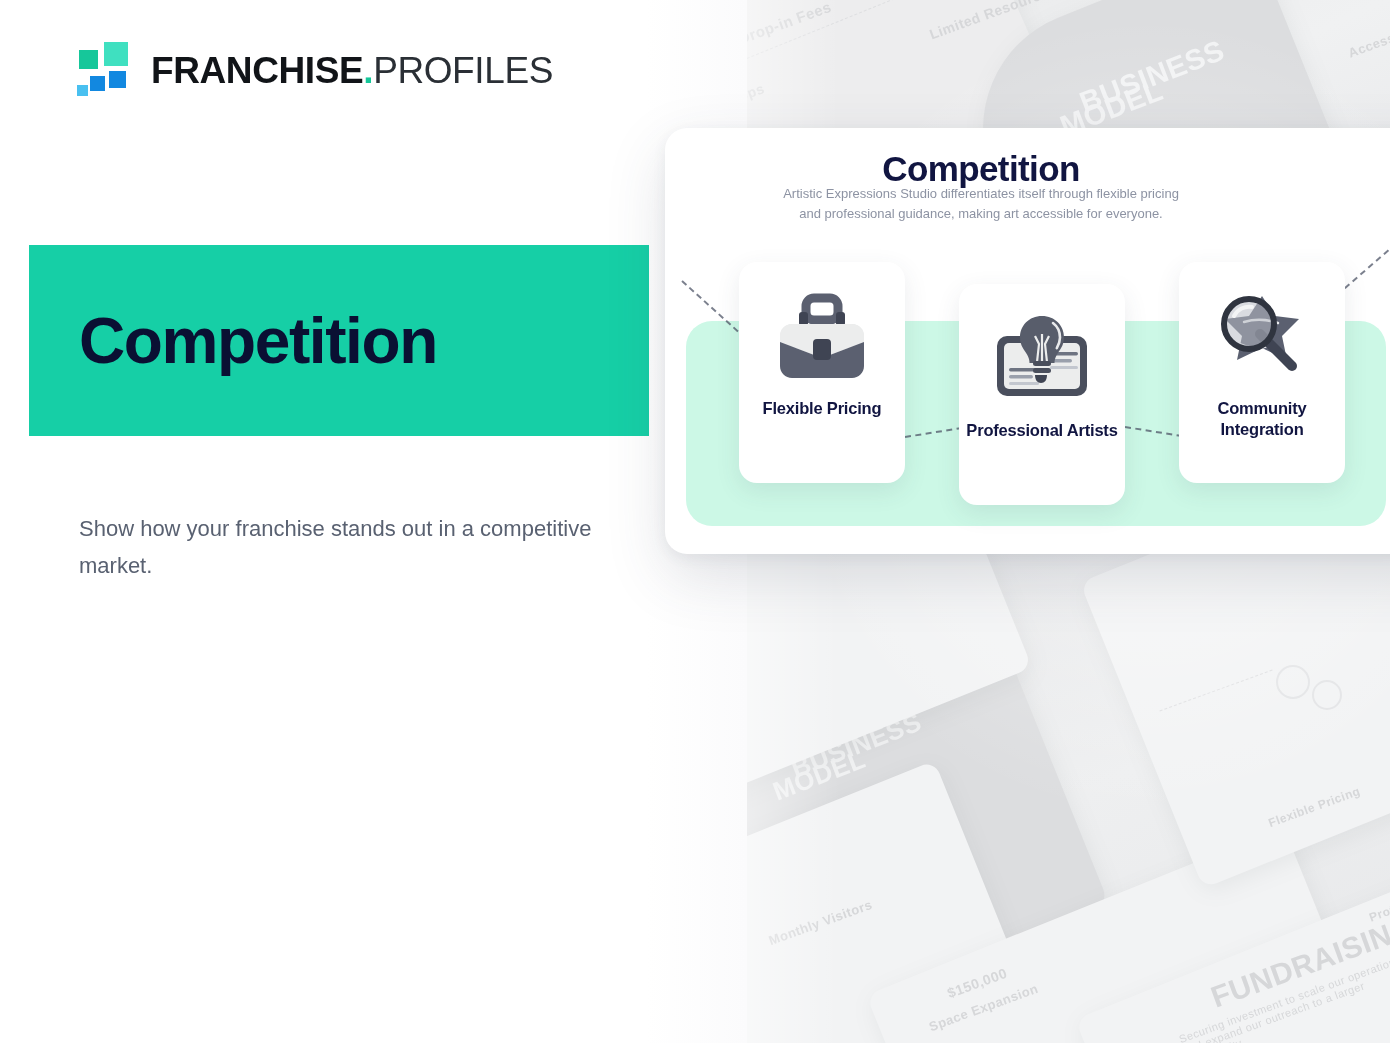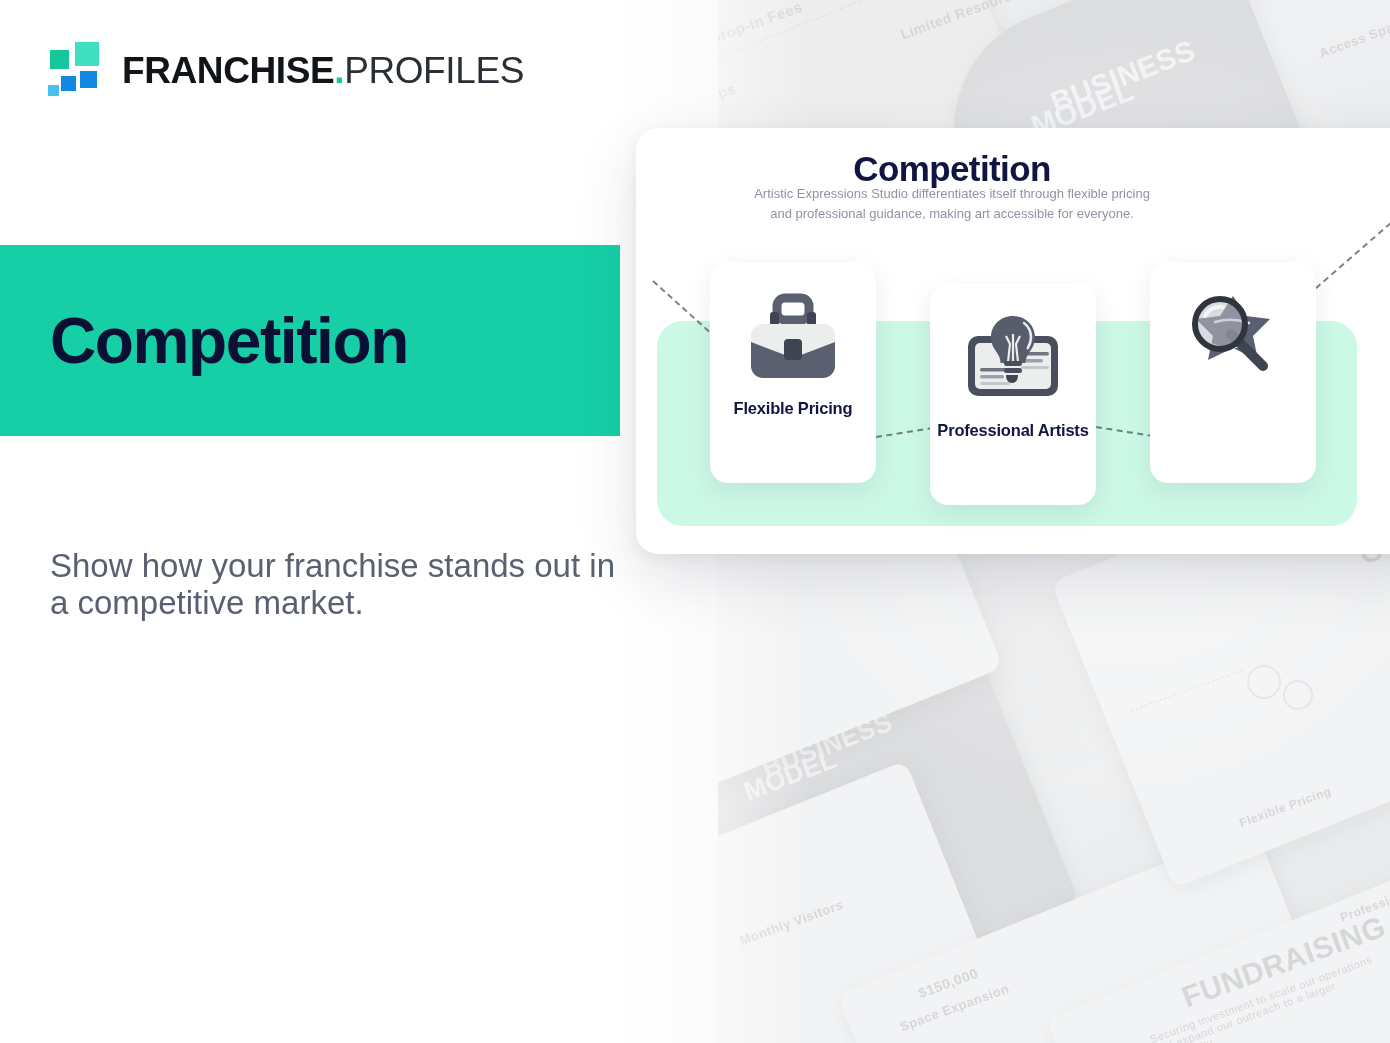--- a/index.html
+++ b/index.html
@@ -7,20 +7,21 @@
     width:1390px; height:1043px;
     font-family:"Liberation Sans", sans-serif;
     overflow:hidden;
     background:#ffffff;
   }
 
   #stage {
     position:relative;
     width:1248px; height:1043px;
     background:#eab308;
+    margin-left:29px;
   }
 
   
   .backdrop {
     position:absolute;
     left:717px; top:0; width:673px; height:1043px;
     background:
       linear-gradient(155deg, #e8e9ea 0%, #f0f1f2 22%, #e4e5e7 46%, #eeeff0 70%, #e6e7e9 100%);
     overflow:hidden;
   }
@@ -106,23 +107,23 @@
     font-size:64px;
     font-weight:700;
     letter-spacing:-1.4px;
     color:#0a1033;
     line-height:1;
   }
 
   
   .body-copy {
     position:absolute;
-    left:50px; top:547px; width:580px;
+    left:50px; top:510px; width:580px;
     color:#596171;
-    font-size:33px;
+    font-size:22px;
     line-height:37px;
     font-weight:400;
   }
   .body-copy p + p { margin-top:38px; }
 
   
   .slide-card {
     position:absolute;
     left:636px; top:128px;
     width:790px; height:426px;
@@ -333,17 +334,18 @@
     <div class="tile tile-3">
       <div class="tile-icon">
         <svg width="104" height="92" viewBox="0 0 104 92" xmlns="http://www.w3.org/2000/svg">
           <path d="M52 4l13 20 24 3-17 17 5 24-25-12-25 12 5-24L15 27l24-3z" fill="#5b6070"></path>
           <path d="M34 30c10-3 22-3 34 1M30 52c8 4 18 5 28 2" fill="none" stroke="#e9eaec" stroke-width="2.4" stroke-linecap="round"></path>
           <line x1="50" y1="42" x2="82" y2="74" stroke="#3f4453" stroke-width="10" stroke-linecap="round"></line>
           <circle cx="39" cy="32" r="25" fill="#b9bdc6" fill-opacity="0.55" stroke="#2f343f" stroke-width="6"></circle>
           <path d="M24 24a17 17 0 0 1 18-9" fill="none" stroke="#f3f4f5" stroke-width="4" stroke-linecap="round"></path>
         </svg>
       </div>
+      <div class="tile-label">Community Integration</div>
     </div>
 
   </div>
 
 </div>
 
 </body></html>

